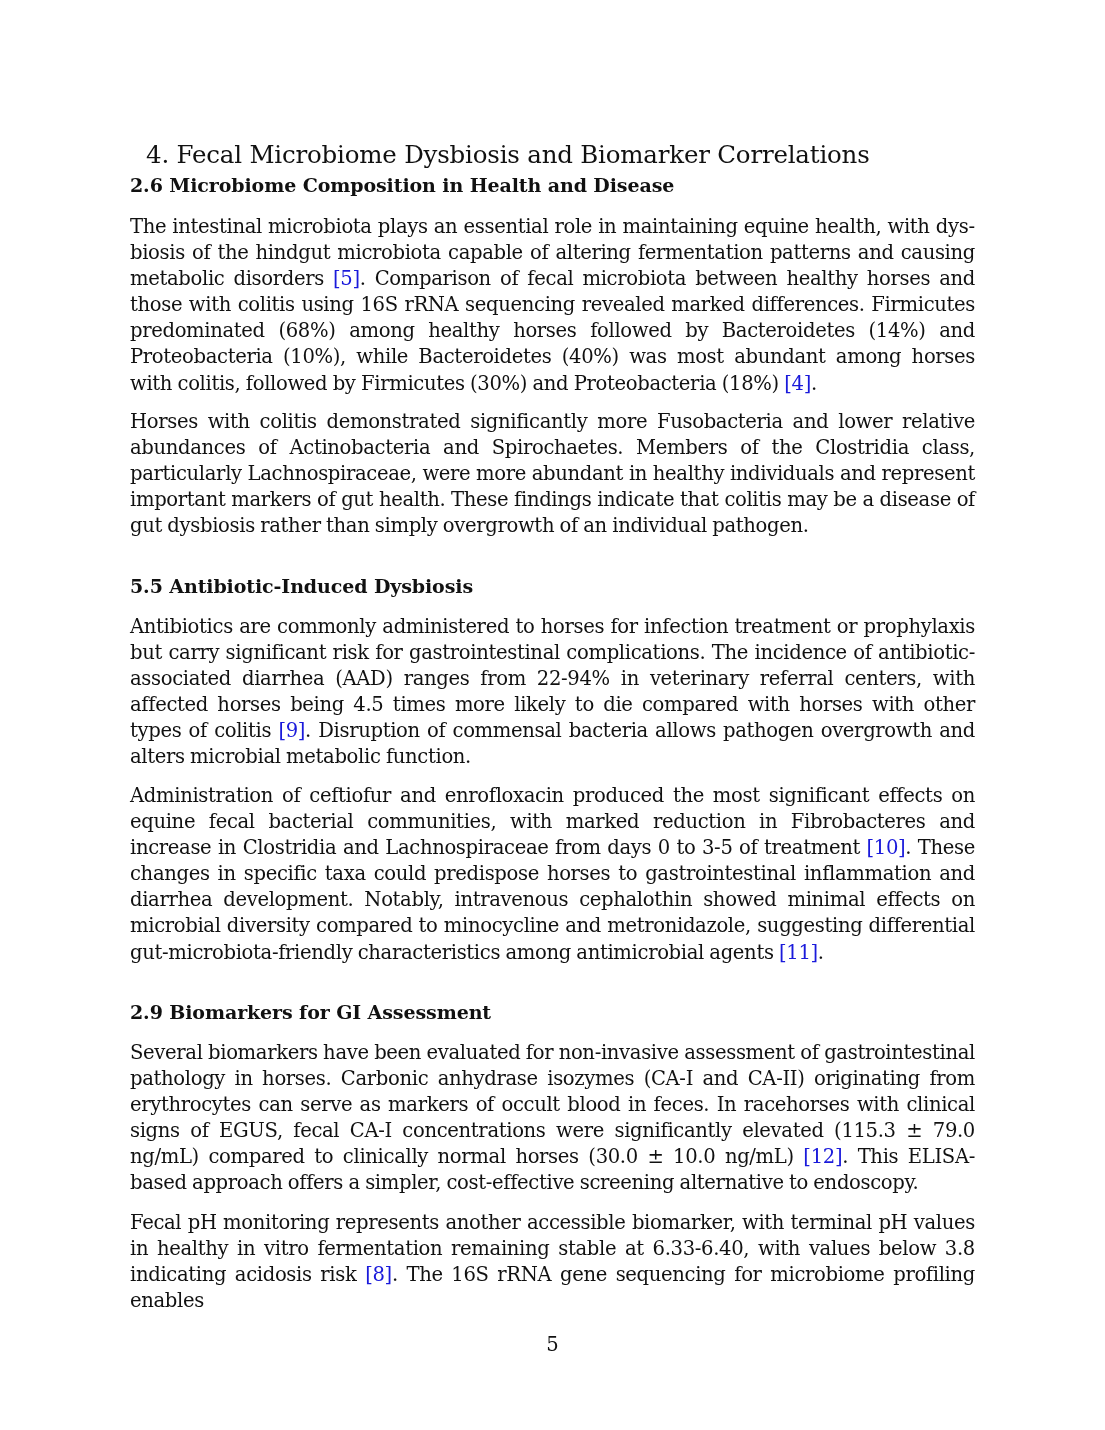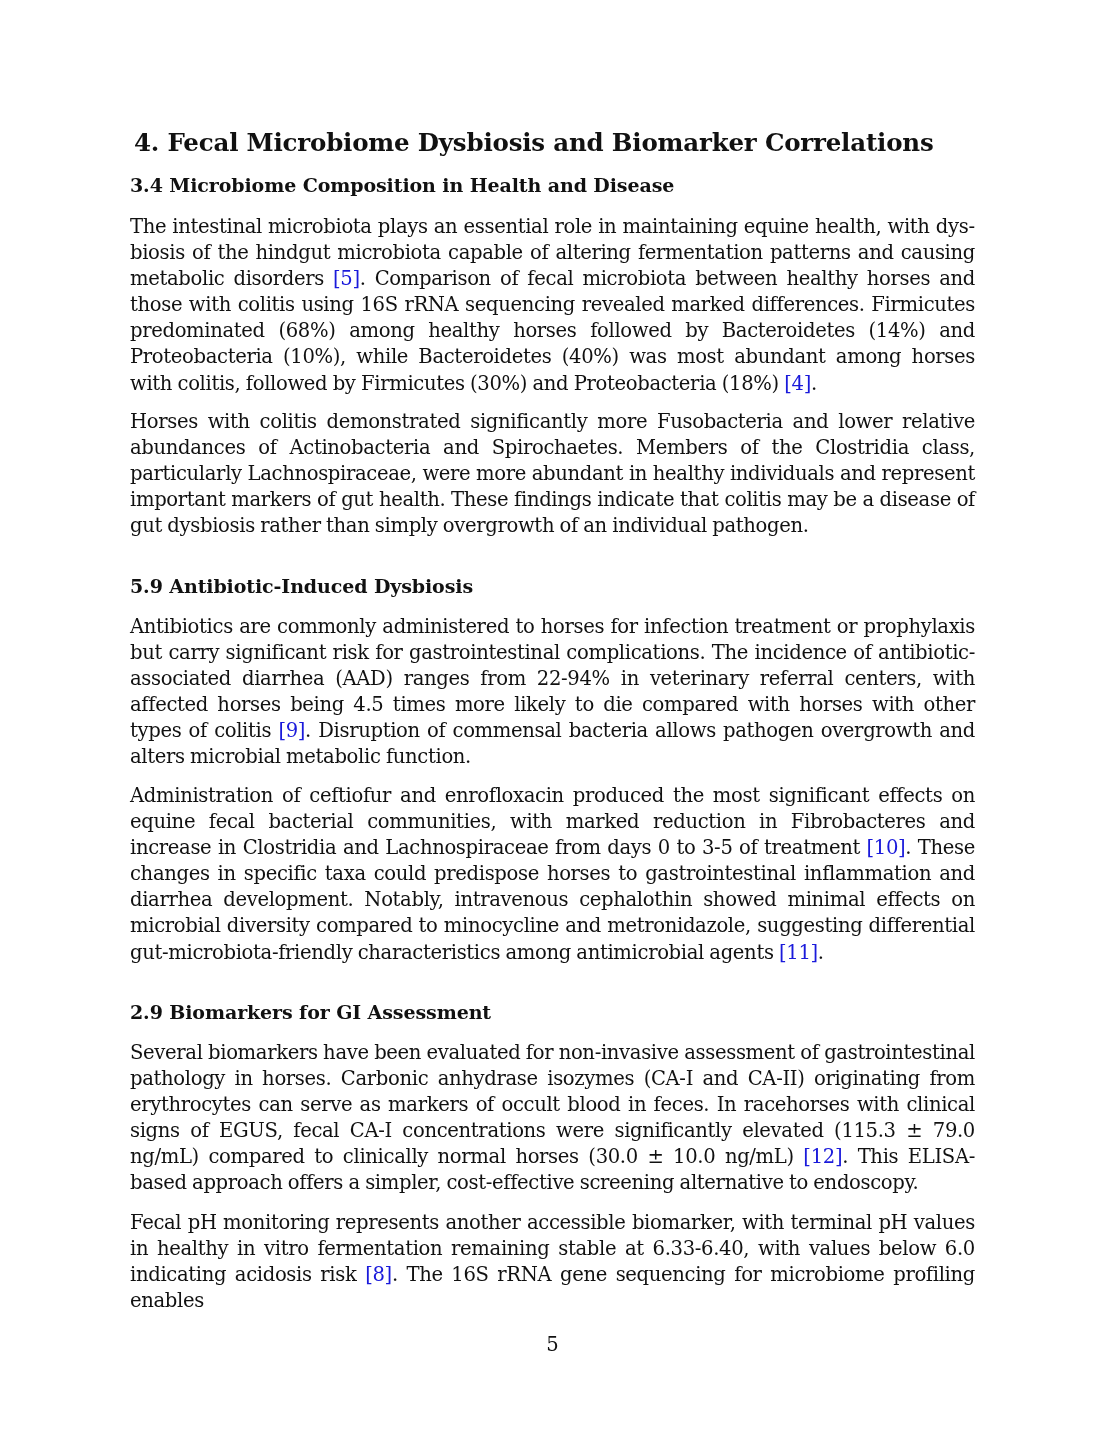--- a/index.html
+++ b/index.html
@@ -1,44 +1,44 @@
 <!DOCTYPE html>
 <html><head>
 <meta charset="utf-8">
 <style>
   html, body { margin: 0; padding: 0; background: #ffffff; }
   body { width: 1105px; height: 1430px; position: relative; overflow: hidden;
          font-family: "DejaVu Serif", "Liberation Serif", serif; color: #111; }
   .page { position: absolute; left: 130px; top: 0; width: 845px; }
-  h1 { position: absolute; top: 124px; left: 0; margin: 4px; font-size: 24.5px; font-weight: bold; letter-spacing: -0.2px; white-space: nowrap; }
+  h1 { position: absolute; top: 124px; left: 0; margin: 16px; font-size: 24.5px; font-weight: normal; letter-spacing: -0.2px; white-space: nowrap; }
   h2 { position: absolute; left: 0; margin: 0; font-size: 19px; font-weight: bold; white-space: nowrap; letter-spacing: -0.1px; }
   .para { position: absolute; left: 0; width: 845px; margin: 0; font-size: 19.6px; line-height: 26.1px;
           text-align: justify; letter-spacing: -0.35px; word-spacing: -0.5px; hyphens: manual; }
   .cite { color: #1a1adb; }
   .pagenum { position: absolute; top: 1333px; left: 0; width: 845px; text-align: center; font-size: 19.6px; }
 </style>
 </head>
 <body>
 
 <div class="page">
 
   <h1>4. Fecal Microbiome Dysbiosis and Biomarker Correlations</h1>
 
-  <h2 style="top:174px">3.4 Microbiome Composition in Health and Disease</h2>
+  <h2 style="top:174px">2.6 Microbiome Composition in Health and Disease</h2>
 
   <p class="para" style="top:214px"><span>The intestinal microbiota plays an essential role in maintaining equine health, with dys­biosis of the hindgut microbiota capable of altering fermentation patterns and causing metabolic disorders </span><span class="cite">[5]</span><span>. Comparison of fecal microbiota between healthy horses and those with colitis using 16S rRNA sequencing revealed marked differences. Firmicutes predom­inated (68%) among healthy horses followed by Bacteroidetes (14%) and Proteobacteria (10%), while Bacteroidetes (40%) was most abundant among horses with colitis, followed by Firmicutes (30%) and Proteobacteria (18%) </span><span class="cite">[4]</span><span>.</span></p>
 
   <p class="para" style="top:409px"><span>Horses with colitis demonstrated significantly more Fusobacteria and lower relative abun­dances of Actinobacteria and Spirochaetes.  Members of the Clostridia class, particularly Lachnospiraceae, were more abundant in healthy individuals and represent important markers of gut health. These findings indicate that colitis may be a disease of gut dysbio­sis rather than simply overgrowth of an individual pathogen.</span></p>
 
-  <h2 style="top:575px">5.9 Antibiotic-Induced Dysbiosis</h2>
+  <h2 style="top:575px">5.5 Antibiotic-Induced Dysbiosis</h2>
 
   <p class="para" style="top:614px"><span>Antibiotics are commonly administered to horses for infection treatment or prophylaxis but carry significant risk for gastrointestinal complications.  The incidence of antibiotic-associated diarrhea (AAD) ranges from 22-94% in veterinary referral centers, with affected horses being 4.5 times more likely to die compared with horses with other types of colitis </span><span class="cite">[9]</span><span>. Disruption of commensal bacteria allows pathogen overgrowth and alters microbial metabolic function.</span></p>
 
   <p class="para" style="top:783px"><span>Administration of ceftiofur and enrofloxacin produced the most significant effects on equine fecal bacterial communities, with marked reduction in Fibrobacteres and increase in Clostridia and Lachnospiraceae from days 0 to 3-5 of treatment </span><span class="cite">[10]</span><span>.  These changes in specific taxa could predispose horses to gastrointestinal inflammation and diarrhea development.  Notably, intravenous cephalothin showed minimal effects on microbial diversity compared to minocycline and metronidazole, suggesting differential gut-microbiota-friendly characteristics among antimicrobial agents </span><span class="cite">[11]</span><span>.</span></p>
 
   <h2 style="top:1001px">2.9 Biomarkers for GI Assessment</h2>
 
   <p class="para" style="top:1040px"><span>Several biomarkers have been evaluated for non-invasive assessment of gastrointestinal pathology in horses.  Carbonic anhydrase isozymes (CA-I and CA-II) originating from erythrocytes can serve as markers of occult blood in feces. In racehorses with clinical signs of EGUS, fecal CA-I concentrations were significantly elevated (115.3 ± 79.0 ng/mL) com­pared to clinically normal horses (30.0 ± 10.0 ng/mL) </span><span class="cite">[12]</span><span>.  This ELISA-based approach offers a simpler, cost-effective screening alternative to endoscopy.</span></p>
 
-  <p class="para" style="top:1210px"><span>Fecal pH monitoring represents another accessible biomarker, with terminal pH values in healthy in vitro fermentation remaining stable at 6.33-6.40, with values below 6.0 indi­cating acidosis risk </span><span class="cite">[8]</span><span>. The 16S rRNA gene sequencing for microbiome profiling enables</span></p>
+  <p class="para" style="top:1210px"><span>Fecal pH monitoring represents another accessible biomarker, with terminal pH values in healthy in vitro fermentation remaining stable at 6.33-6.40, with values below 3.8 indi­cating acidosis risk </span><span class="cite">[8]</span><span>. The 16S rRNA gene sequencing for microbiome profiling enables</span></p>
 
   <div class="pagenum">5</div>
 </div>
 
 </body></html>

